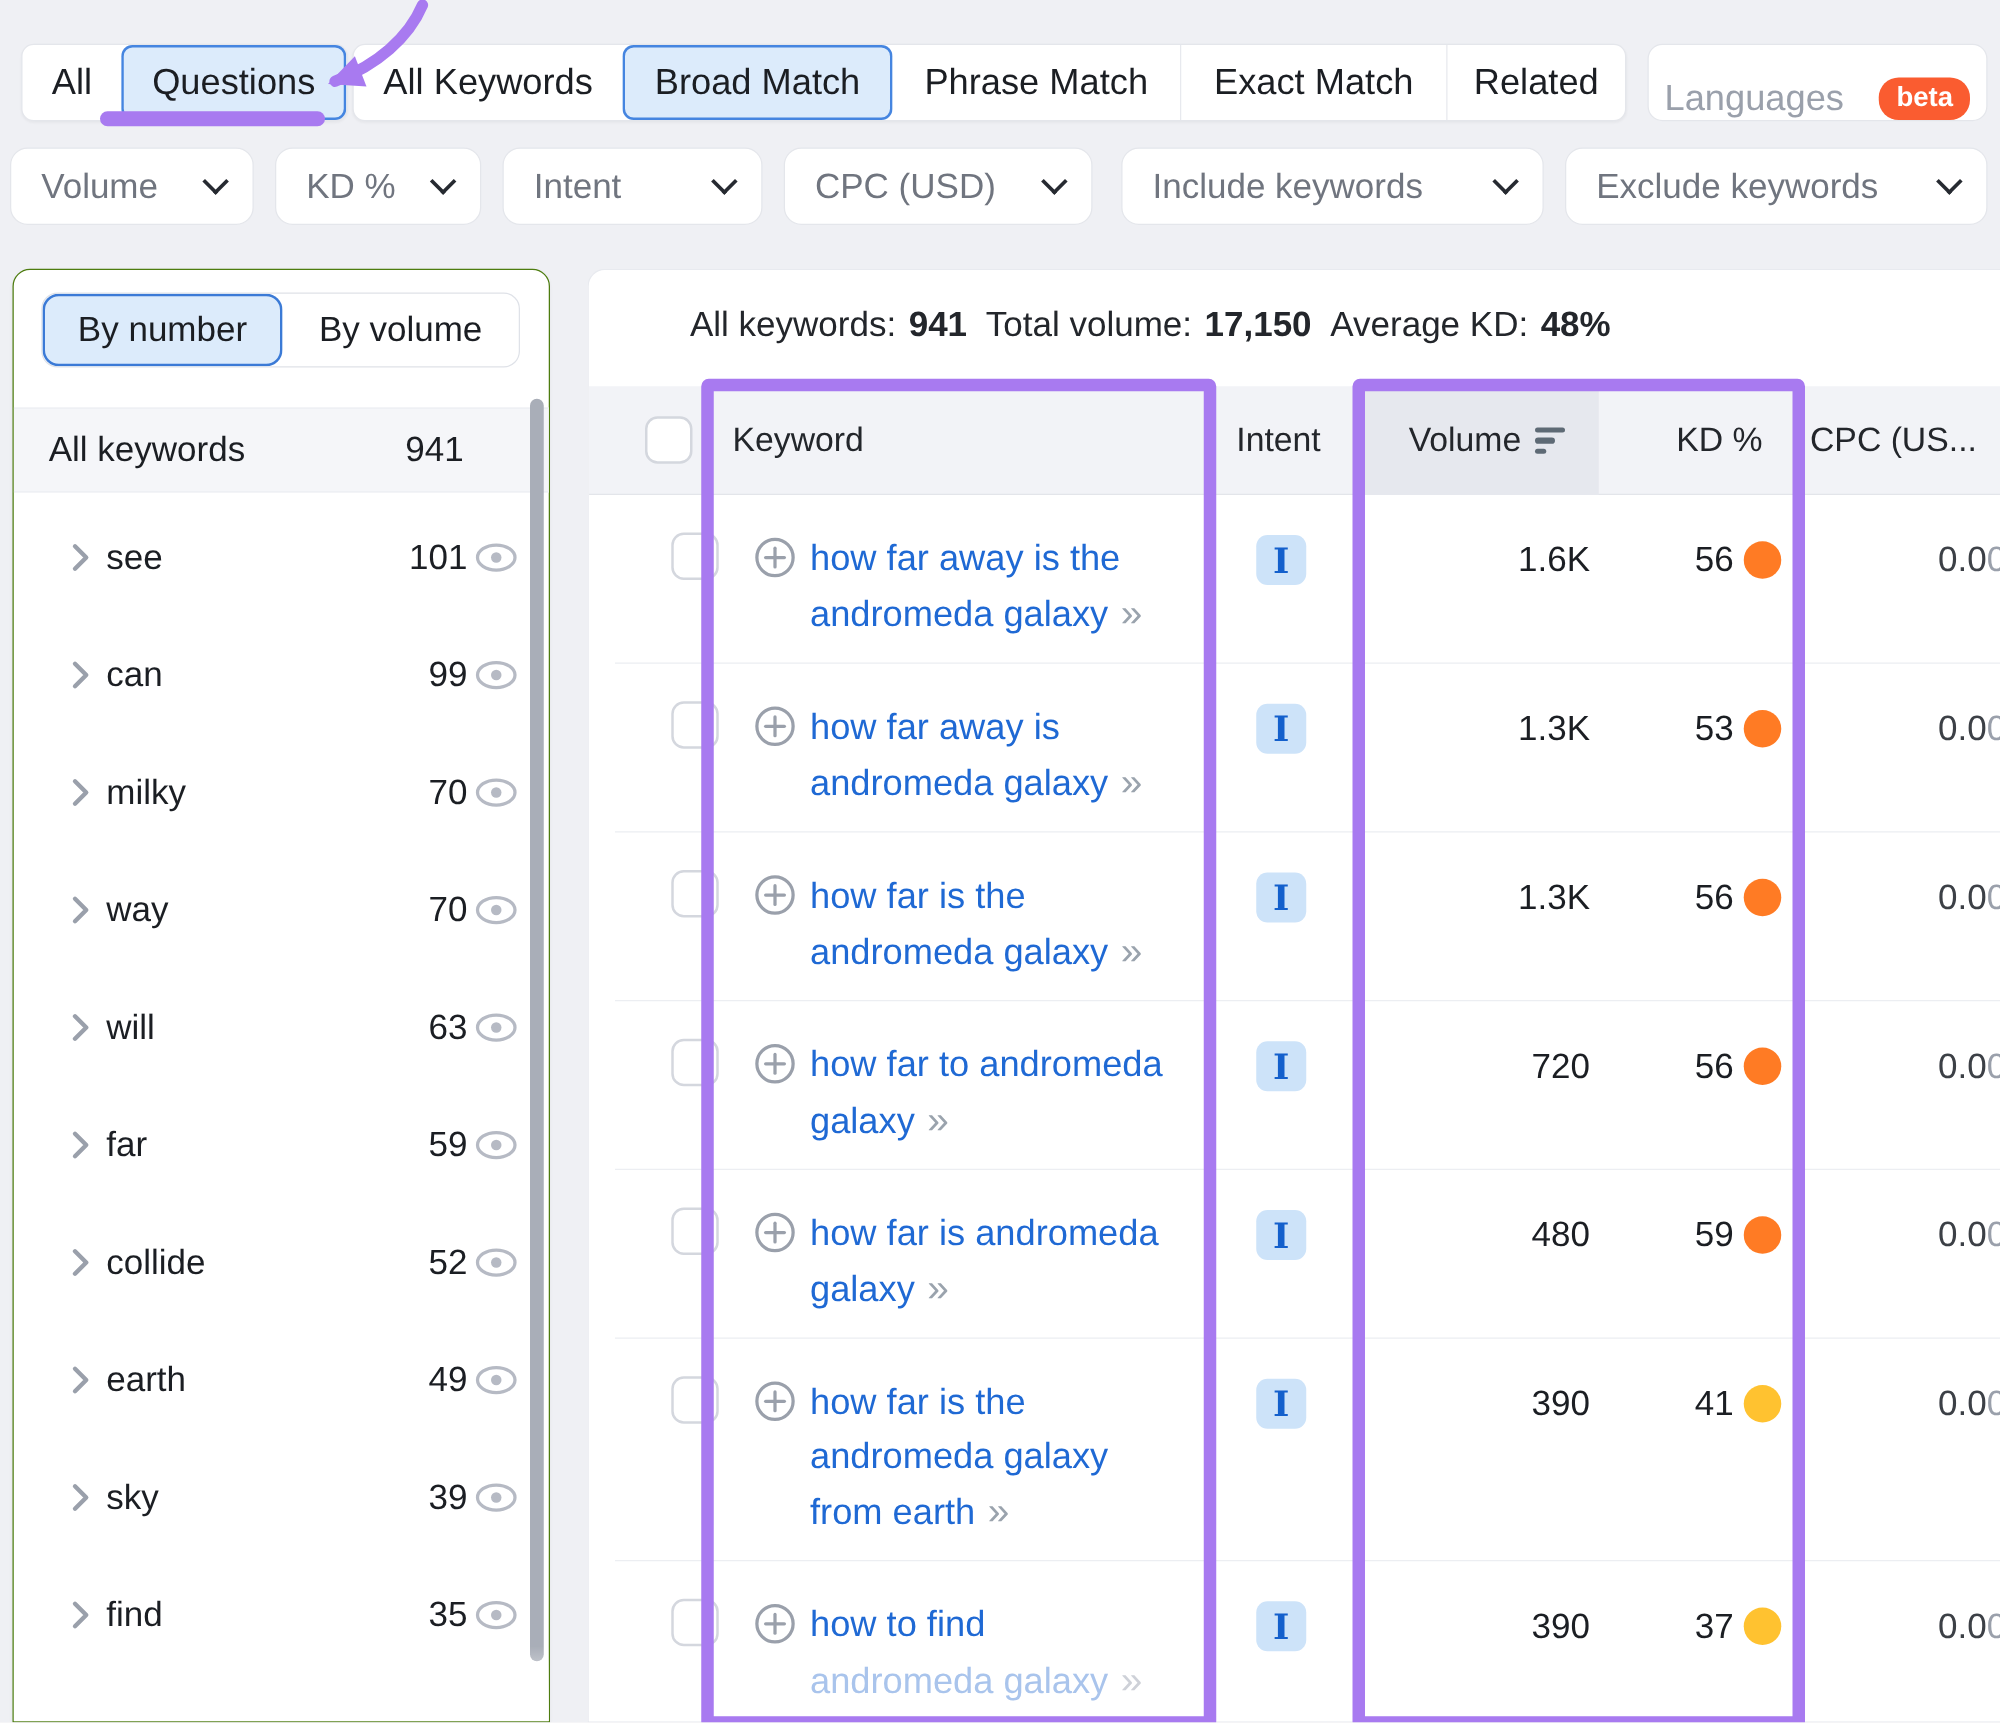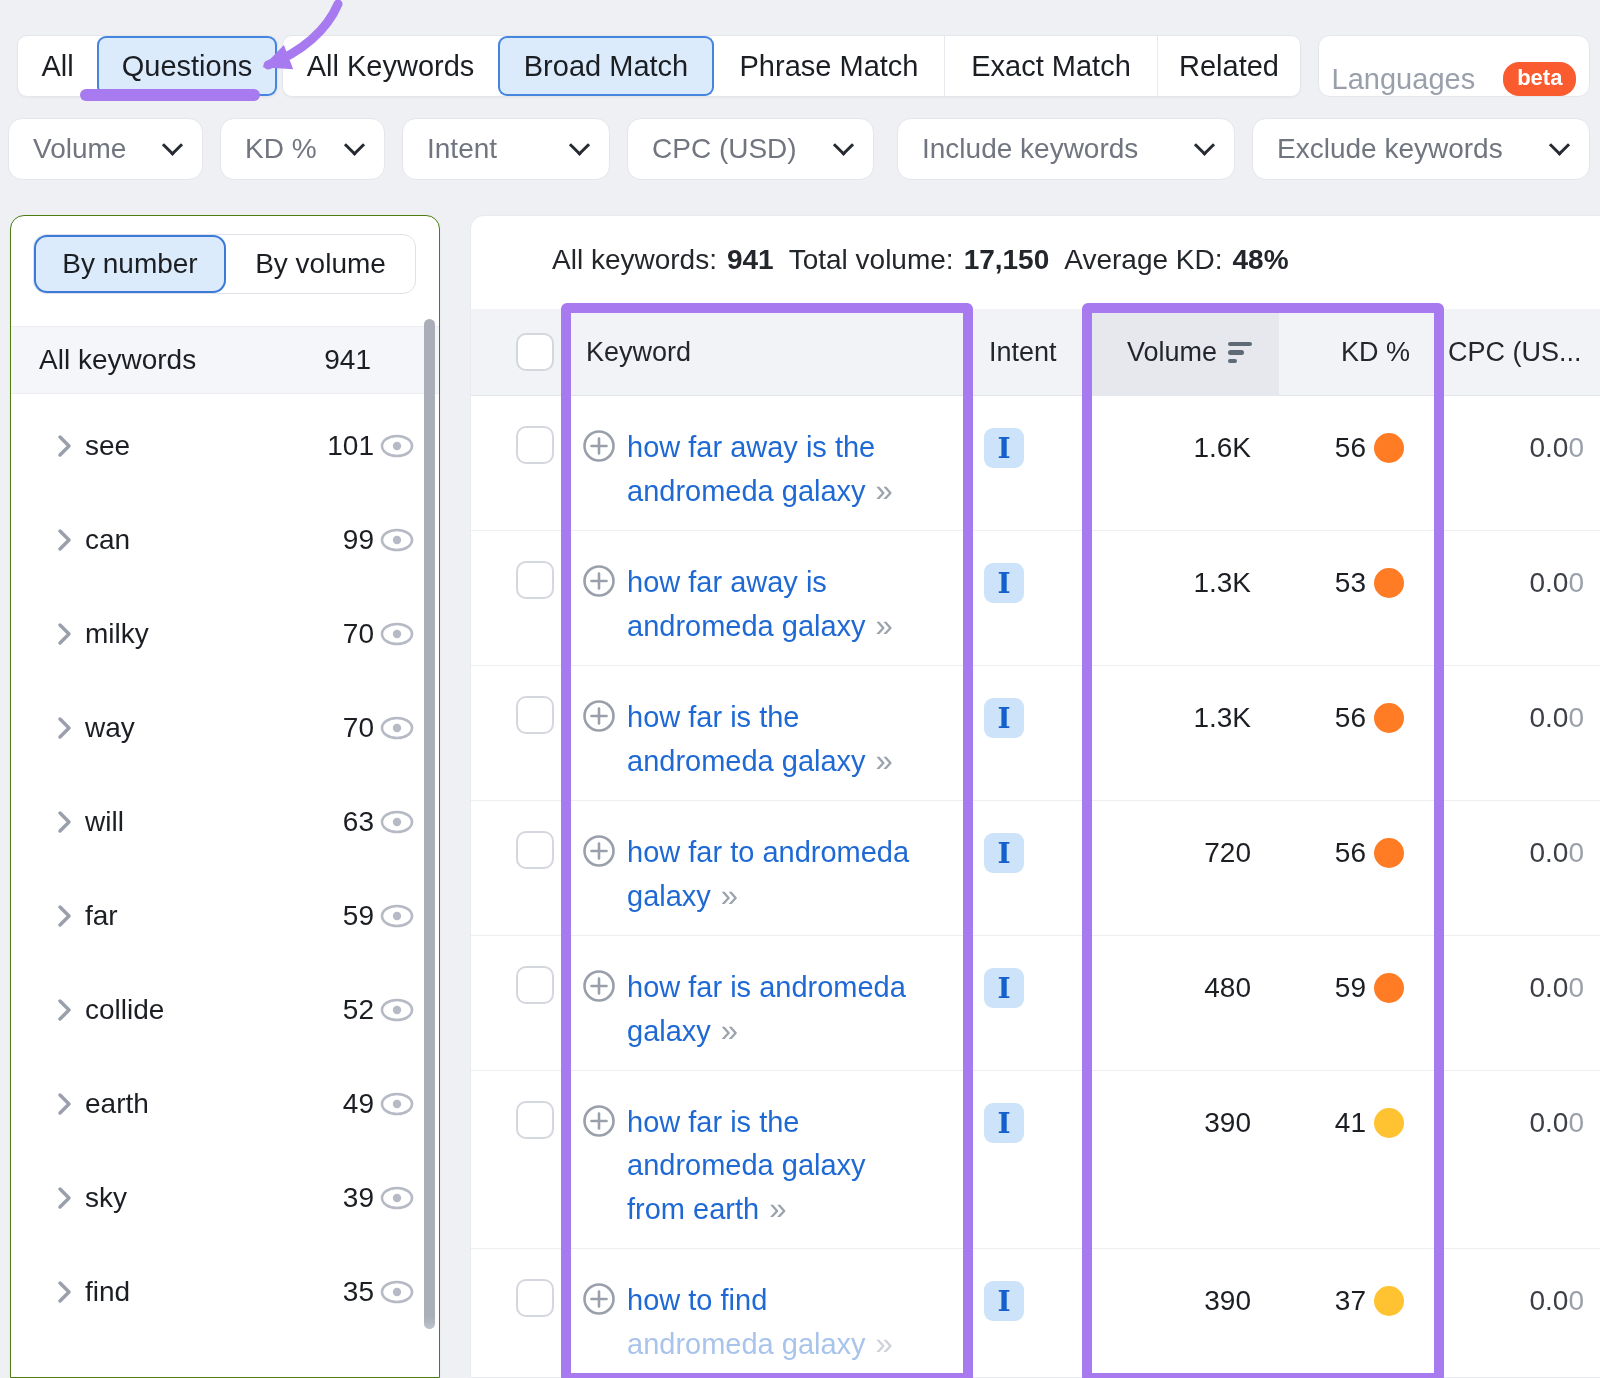--- a/index.html
+++ b/index.html
@@ -78,21 +78,21 @@
   .th-label { font-size:27px; color:#23262b; }
   #th-keyword { position:absolute; left:115px; top:50%; transform:translateY(-50%); }
   #th-intent  { position:absolute; left:518px; top:50%; transform:translateY(-50%); }
   #th-kd { position:absolute; left:808px; top:0; width:150px; height:87px; display:flex; align-items:center;
            justify-content:flex-end; padding-right:19px; }
   #th-cpc { position:absolute; left:977px; top:50%; transform:translateY(-50%); }
   .sort-icon { display:flex; flex-direction:column; gap:4px; }
   .sort-icon i { display:block; height:4.5px; border-radius:2.5px; background:#5e6a75; }
   .sort-icon i:nth-child(1){ width:24px; } .sort-icon i:nth-child(2){ width:16px; } .sort-icon i:nth-child(3){ width:9px; }
 
-  #table-rows { position:absolute; left:0; top:180px; width:1130px; bottom:0; overflow:hidden; }
+  #table-rows { position:absolute; left:0; top:180px; width:1130px; bottom:0; overflow:hidden;padding-left:21px; }
   .t-row { position:relative; width:1130px; border-bottom:1px solid #eceef2; }
   .cbx { position:absolute; width:38px; height:38px; background:#fff; border:2px solid #d4d7de; border-radius:10px; }
   .t-row .cbx { left:45px; top:30px; }
   #table-header .cbx { left:45px; top:24px; }
   .plus-ic { position:absolute; left:111px; top:33px; }
   .kw-lines { position:absolute; left:156px; top:30px; width:360px; font-size:29px; line-height:43px; }
   .kw-line { color:var(--link); white-space:nowrap; }
   .kw-chev { color:#9aa3ad; margin-left:10px; font-size:31px; letter-spacing:-2px; }
   .kw-line.faded { color:#a9c4ec; }
   .kw-line.faded .kw-chev { color:#ced1d8; }

